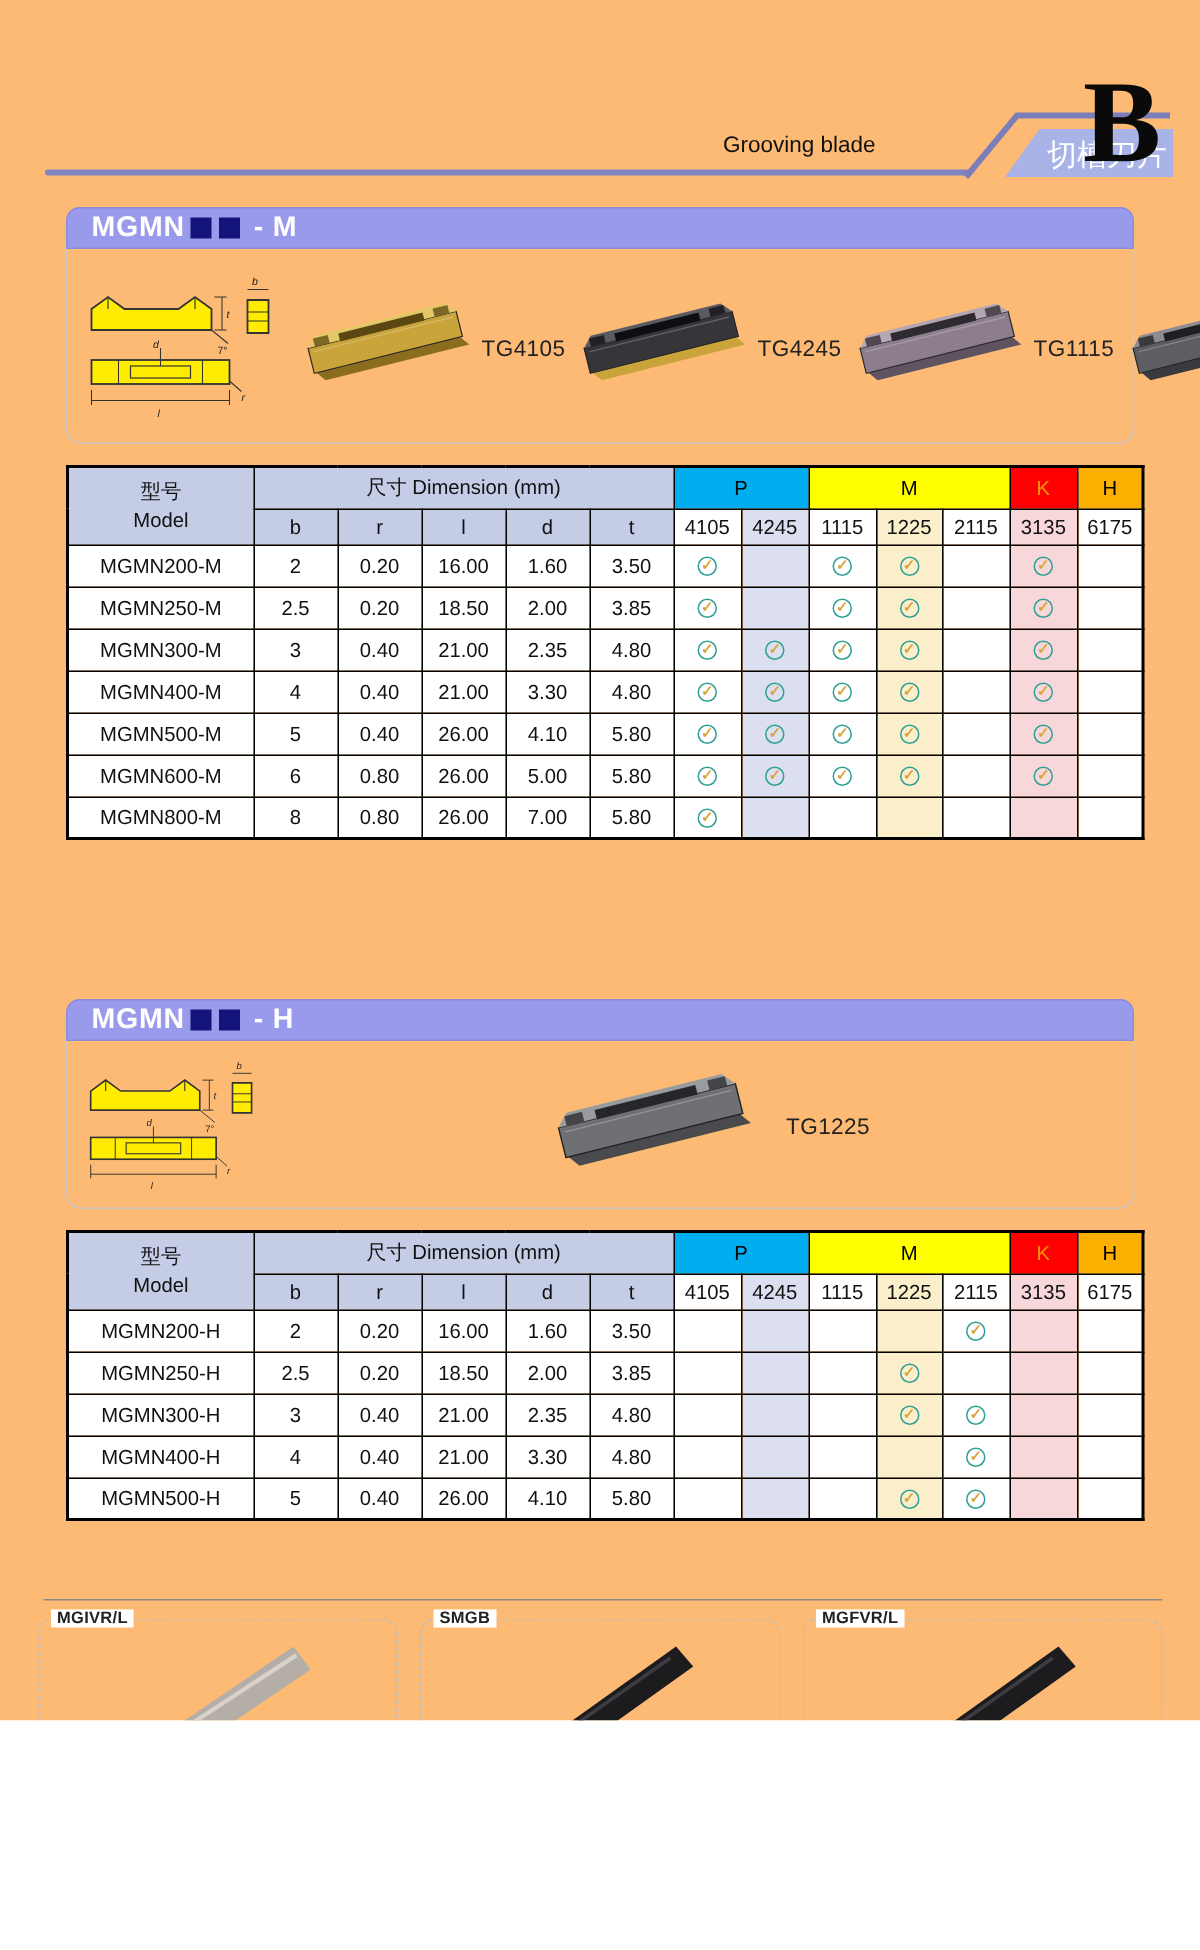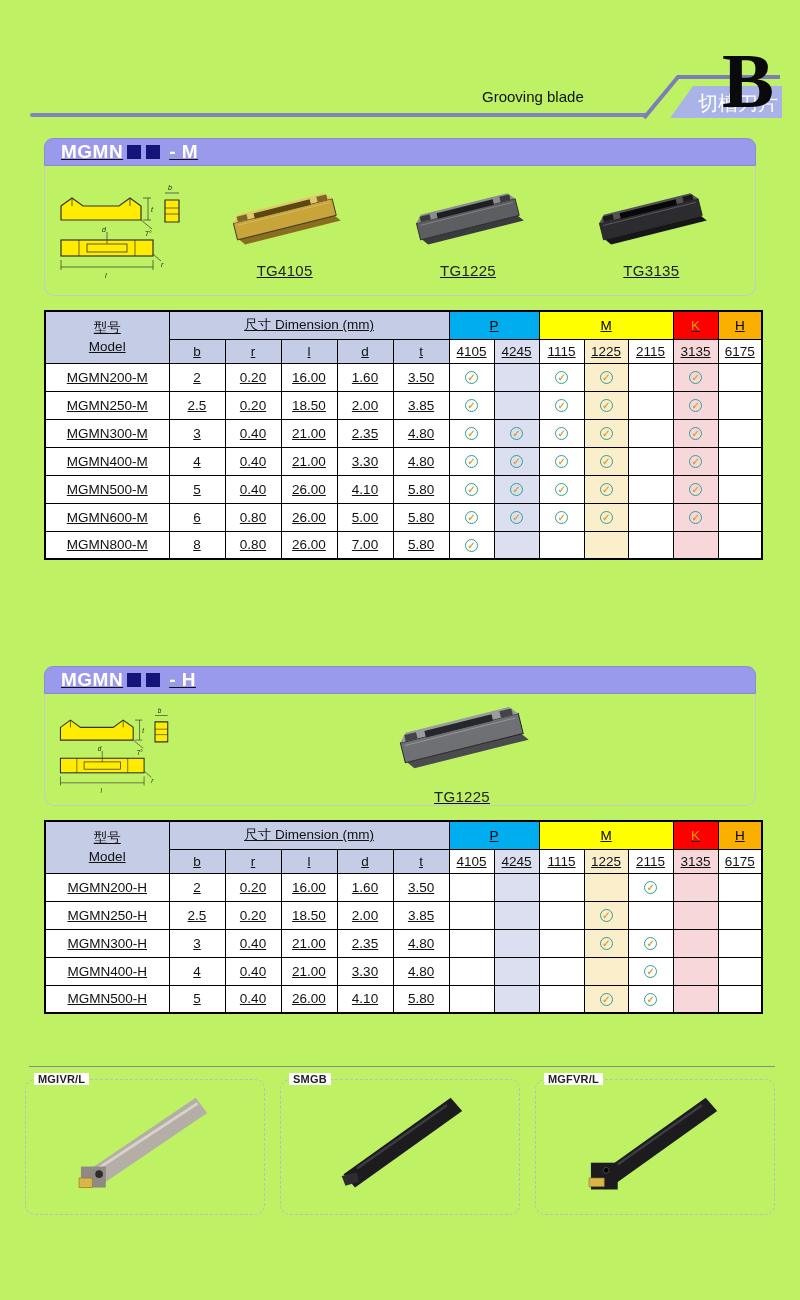--- a/index.html
+++ b/index.html
@@ -1,21 +1,20 @@
 <!DOCTYPE html>
 <html><head>
 <meta charset="utf-8">
 <style>
   * { margin:0; padding:0; box-sizing:border-box; }
   html,body { background:#fff; }
   .page {
-    position:relative; width:800px; height:1300px; margin:0 auto;
-    background:#bef264; font-family:"Liberation Sans", sans-serif; color:#111;
+    position:relative; width:800px; height:1147px; margin:0 auto;
+    background:#fdba74; font-family:"Liberation Sans", sans-serif; color:#111;
     overflow:hidden;
-    text-decoration:underline;
   }
   
   .header { position:relative; height:130px; }
   .title-en { position:absolute; left:482px; top:88px; font-size:15px; color:#111; }
   .rule { position:absolute; left:30px; top:113px; width:618px; height:4px; background:#8184bf; border-radius:2px; }
   .corner-svg { position:absolute; left:630px; top:55px; }
   .big-b { position:absolute; left:722px; top:42px; font-family:"Liberation Serif", serif; font-weight:700; font-size:78px; line-height:1; color:#0a0a0a; z-index:3; }
   
   .section { margin:0 44px; }
   .sec-m { margin-top:8px; }
@@ -28,21 +27,21 @@
   .banner .sq { display:inline-block; width:14px; height:14px; background:#14147a; margin:0 1px; }
   .banner .sq:first-of-type { margin-left:7px; }
   .banner .suffix { margin-left:5px; }
   .photo-box {
     border:1px solid #c9c9c9; border-top:none; border-radius:0 0 10px 10px;
     display:flex; align-items:center; padding:8px 12px 6px 10px;
   }
   .sec-m .photo-box { height:130px; }
   .sec-h .photo-box { height:112px; }
   .products { flex:1; display:flex; justify-content:space-around; align-items:center; }
-  .product { display:flex; flex-direction:column; align-items:center; }
+  .product { display:flex; flex-direction:row; align-items:center; }
   .product .plabel { font-size:15px; color:#222; margin-top:2px; letter-spacing:0.3px; }
   .drawing { flex:0 0 auto; margin-right:6px; }
   .drawing text { font-family:"Liberation Sans", sans-serif; fill:#222; }
   
   table.spec { border-collapse:collapse; table-layout:fixed; width:716px; border:2px solid #000; margin-top:14px; }
   .sec-h-table { margin-top:32px; }
   table.spec th, table.spec td {
     border:1.5px solid #000; text-align:center; vertical-align:middle;
     font-size:13.5px; font-weight:normal; padding:0; overflow:hidden; white-space:nowrap;
   }
@@ -134,20 +133,48 @@
                   <polygon points="12,56 138,56 144,64 18,64" fill="#8a6d1f"></polygon>
                   <rect x="10" y="34" width="130" height="22" fill="#c9a43b" stroke="#222" stroke-width="1"></rect>
                   <polygon points="10,34 140,34 132,25 18,25" fill="#e4c867"></polygon>
                   <rect x="38" y="28" width="74" height="7" fill="#5a4712"></rect>
                   <rect x="16" y="27" width="13" height="7" fill="#5a4712" opacity="0.75"></rect>
                   <rect x="121" y="27" width="13" height="7" fill="#5a4712" opacity="0.75"></rect>
                   <line x1="14" y1="38" x2="136" y2="38" stroke="#ffffff" stroke-width="1" opacity="0.25"></line>
                 </g>
               </svg></div>
             <div class="plabel">TG4105</div>
+          </div>
+          <div class="product">
+            <div><svg viewBox="0 0 150 92" width="128" height="72">
+                <g transform="rotate(-14 75 46)">
+                  <polygon points="12,56 138,56 144,64 18,64" fill="#c9a43b"></polygon>
+                  <rect x="10" y="34" width="130" height="22" fill="#35353a" stroke="#222" stroke-width="1"></rect>
+                  <polygon points="10,34 140,34 132,25 18,25" fill="#5a5a62"></polygon>
+                  <rect x="38" y="28" width="74" height="7" fill="#0e0e12"></rect>
+                  <rect x="16" y="27" width="13" height="7" fill="#0e0e12" opacity="0.75"></rect>
+                  <rect x="121" y="27" width="13" height="7" fill="#0e0e12" opacity="0.75"></rect>
+                  <line x1="14" y1="38" x2="136" y2="38" stroke="#ffffff" stroke-width="1" opacity="0.25"></line>
+                </g>
+              </svg></div>
+            <div class="plabel">TG4245</div>
+          </div>
+          <div class="product">
+            <div><svg viewBox="0 0 150 92" width="128" height="72">
+                <g transform="rotate(-14 75 46)">
+                  <polygon points="12,56 138,56 144,64 18,64" fill="#5f5360"></polygon>
+                  <rect x="10" y="34" width="130" height="22" fill="#8d7e8d" stroke="#222" stroke-width="1"></rect>
+                  <polygon points="10,34 140,34 132,25 18,25" fill="#b4a6b2"></polygon>
+                  <rect x="38" y="28" width="74" height="7" fill="#2f2a30"></rect>
+                  <rect x="16" y="27" width="13" height="7" fill="#2f2a30" opacity="0.75"></rect>
+                  <rect x="121" y="27" width="13" height="7" fill="#2f2a30" opacity="0.75"></rect>
+                  <line x1="14" y1="38" x2="136" y2="38" stroke="#ffffff" stroke-width="1" opacity="0.25"></line>
+                </g>
+              </svg></div>
+            <div class="plabel">TG1115</div>
           </div>
           <div class="product">
             <div><svg viewBox="0 0 150 92" width="128" height="72">
                 <g transform="rotate(-14 75 46)">
                   <polygon points="12,56 138,56 144,64 18,64" fill="#3a3b3f"></polygon>
                   <rect x="10" y="34" width="130" height="22" fill="#5c5e62" stroke="#222" stroke-width="1"></rect>
                   <polygon points="10,34 140,34 132,25 18,25" fill="#8a8c91"></polygon>
                   <rect x="38" y="28" width="74" height="7" fill="#1e1f22"></rect>
                   <rect x="16" y="27" width="13" height="7" fill="#1e1f22" opacity="0.75"></rect>
                   <rect x="121" y="27" width="13" height="7" fill="#1e1f22" opacity="0.75"></rect>

